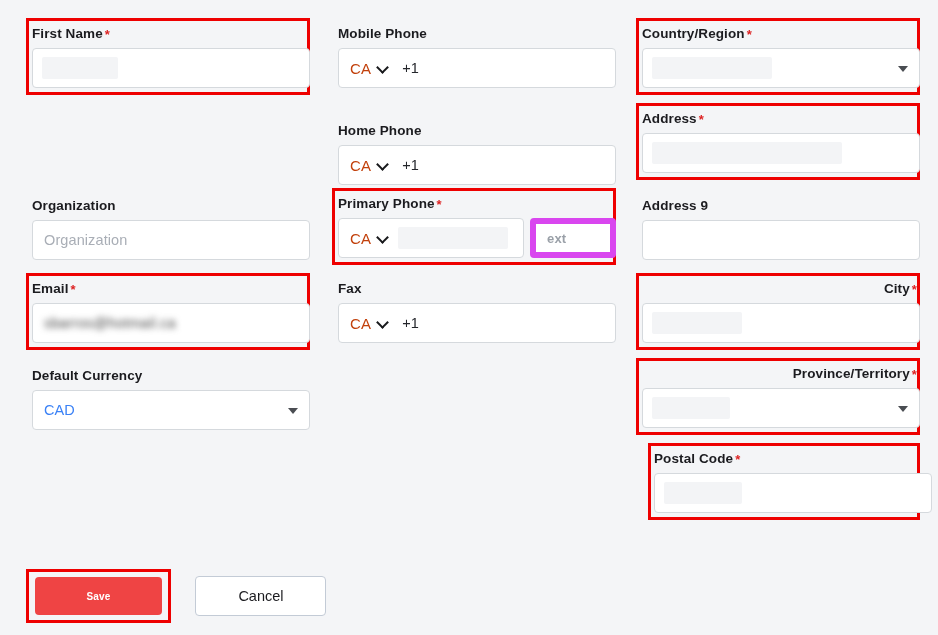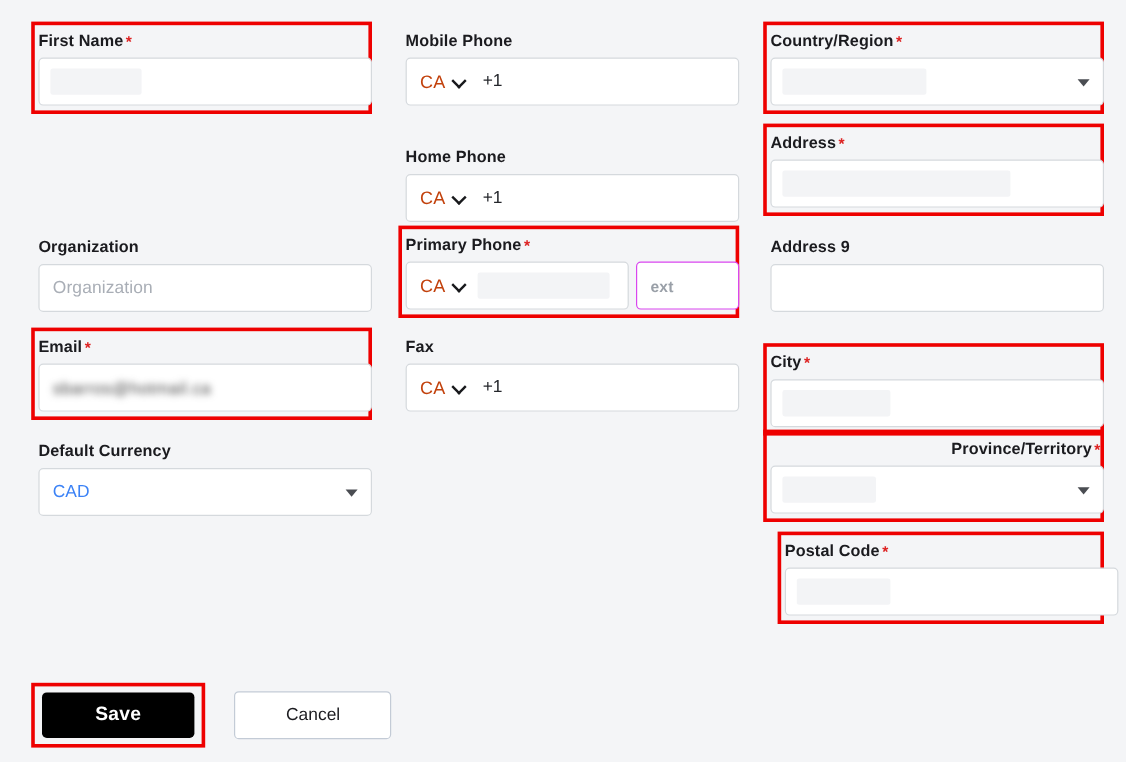--- a/index.html
+++ b/index.html
@@ -146,21 +146,21 @@
     background: #fff;
     border: 1px solid #d5d9dd;
     border-radius: 4px;
     display: flex;
     align-items: center;
   }
   .phone-ext {
     height: 40px;
     flex: 1 1 auto;
     background: #fff;
-    border: 1px solid #d946ef;
+    border: 6px solid #d946ef;
     border-radius: 4px;
     display: flex;
     align-items: center;
   }
   .ext-label {
     font-size: 13px;
     font-weight: bold;
     color: #9aa0a8;
     margin-left: 11px;
     letter-spacing: .2px;
@@ -187,26 +187,26 @@
   .save-wrap {
     border: 3px solid #ee0000;
     padding: 5px 6px;
     display: inline-block;
     vertical-align: middle;
   }
   .btn-save {
     display: block;
     width: 127px;
     height: 38px;
-    background: #000000;
+    background: #ef4444;
     color: #ffffff;
     border: none;
     border-radius: 4px;
     font-family: "Liberation Sans", sans-serif;
-    font-size: 16px;
+    font-size: 10px;
     font-weight: bold;
     letter-spacing: .2px;
     cursor: pointer;
   }
   .btn-cancel {
     display: inline-block;
     vertical-align: middle;
     margin-left: 20px;
     width: 131px;
     height: 40px;
@@ -315,21 +315,21 @@
           <span class="redact" style="width: 190px;"></span>
         </div>
       </div>
     </div>
     <div class="field col3" style="top: 190px;">
       <div class="field-inner">
         <span class="label">Address 9</span>
         <div class="control"></div>
       </div>
     </div>
-    <div class="field col3 req" style="top: 286px;">
+    <div class="field col3 req" style="top: 273px; text-align: right;">
       <div class="field-inner">
         <span class="label">City<span class="req-star">*</span></span>
         <div class="control">
           <span class="redact" style="width: 90px;"></span>
         </div>
       </div>
     </div>
     <div class="field col3 req" style="top: 358px; text-align: right;">
       <div class="field-inner">
         <span class="label">Province/Territory<span class="req-star">*</span></span>

